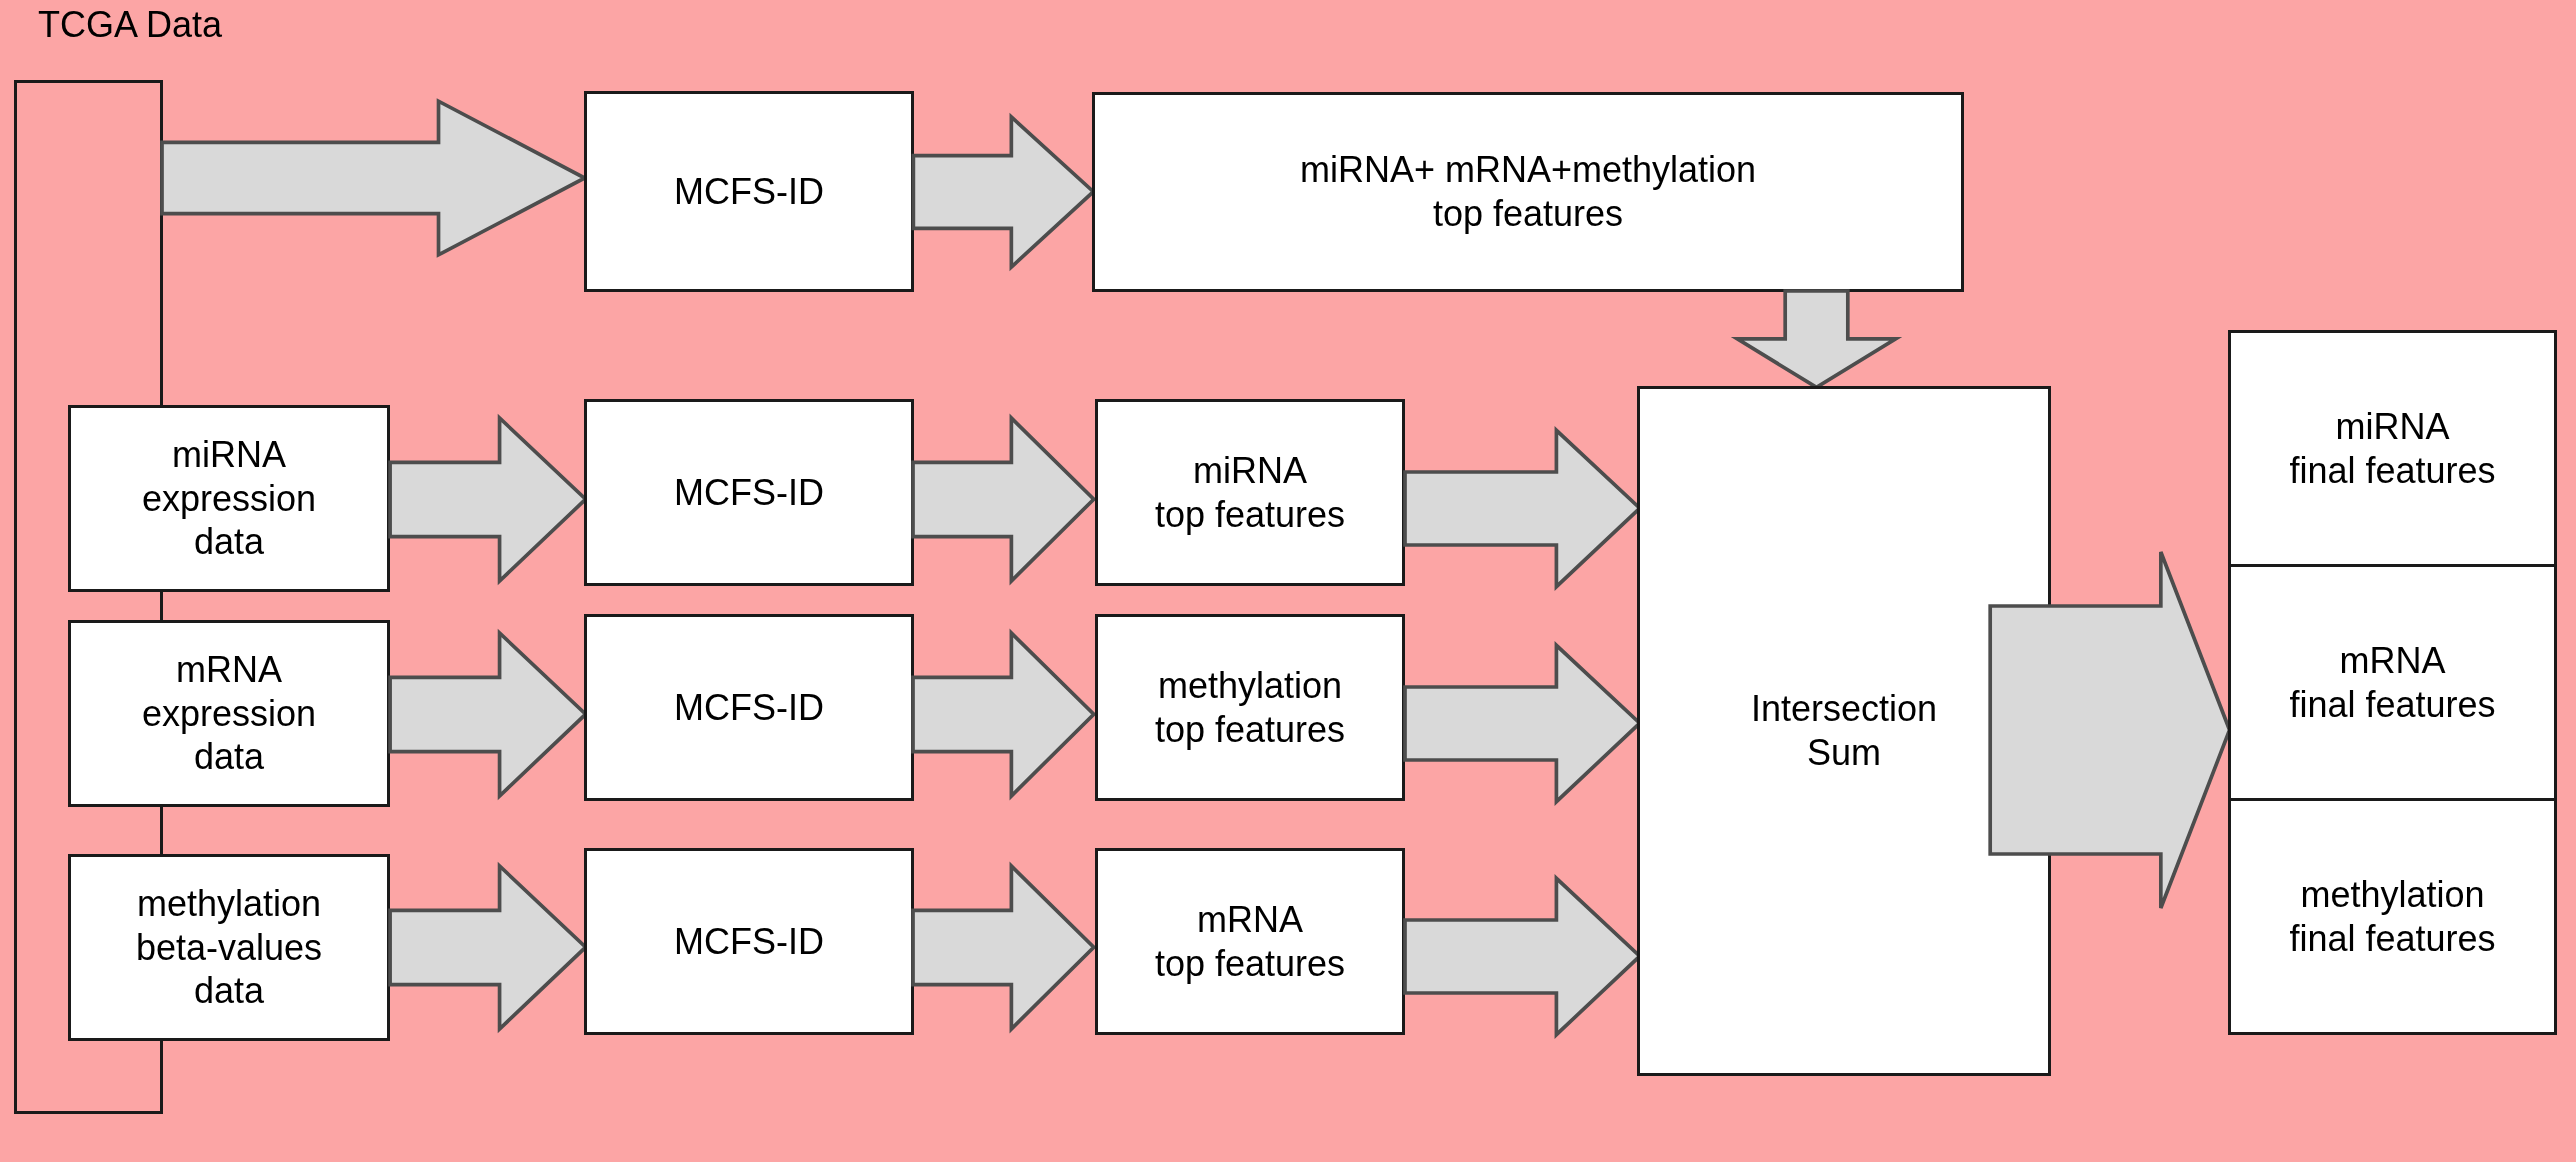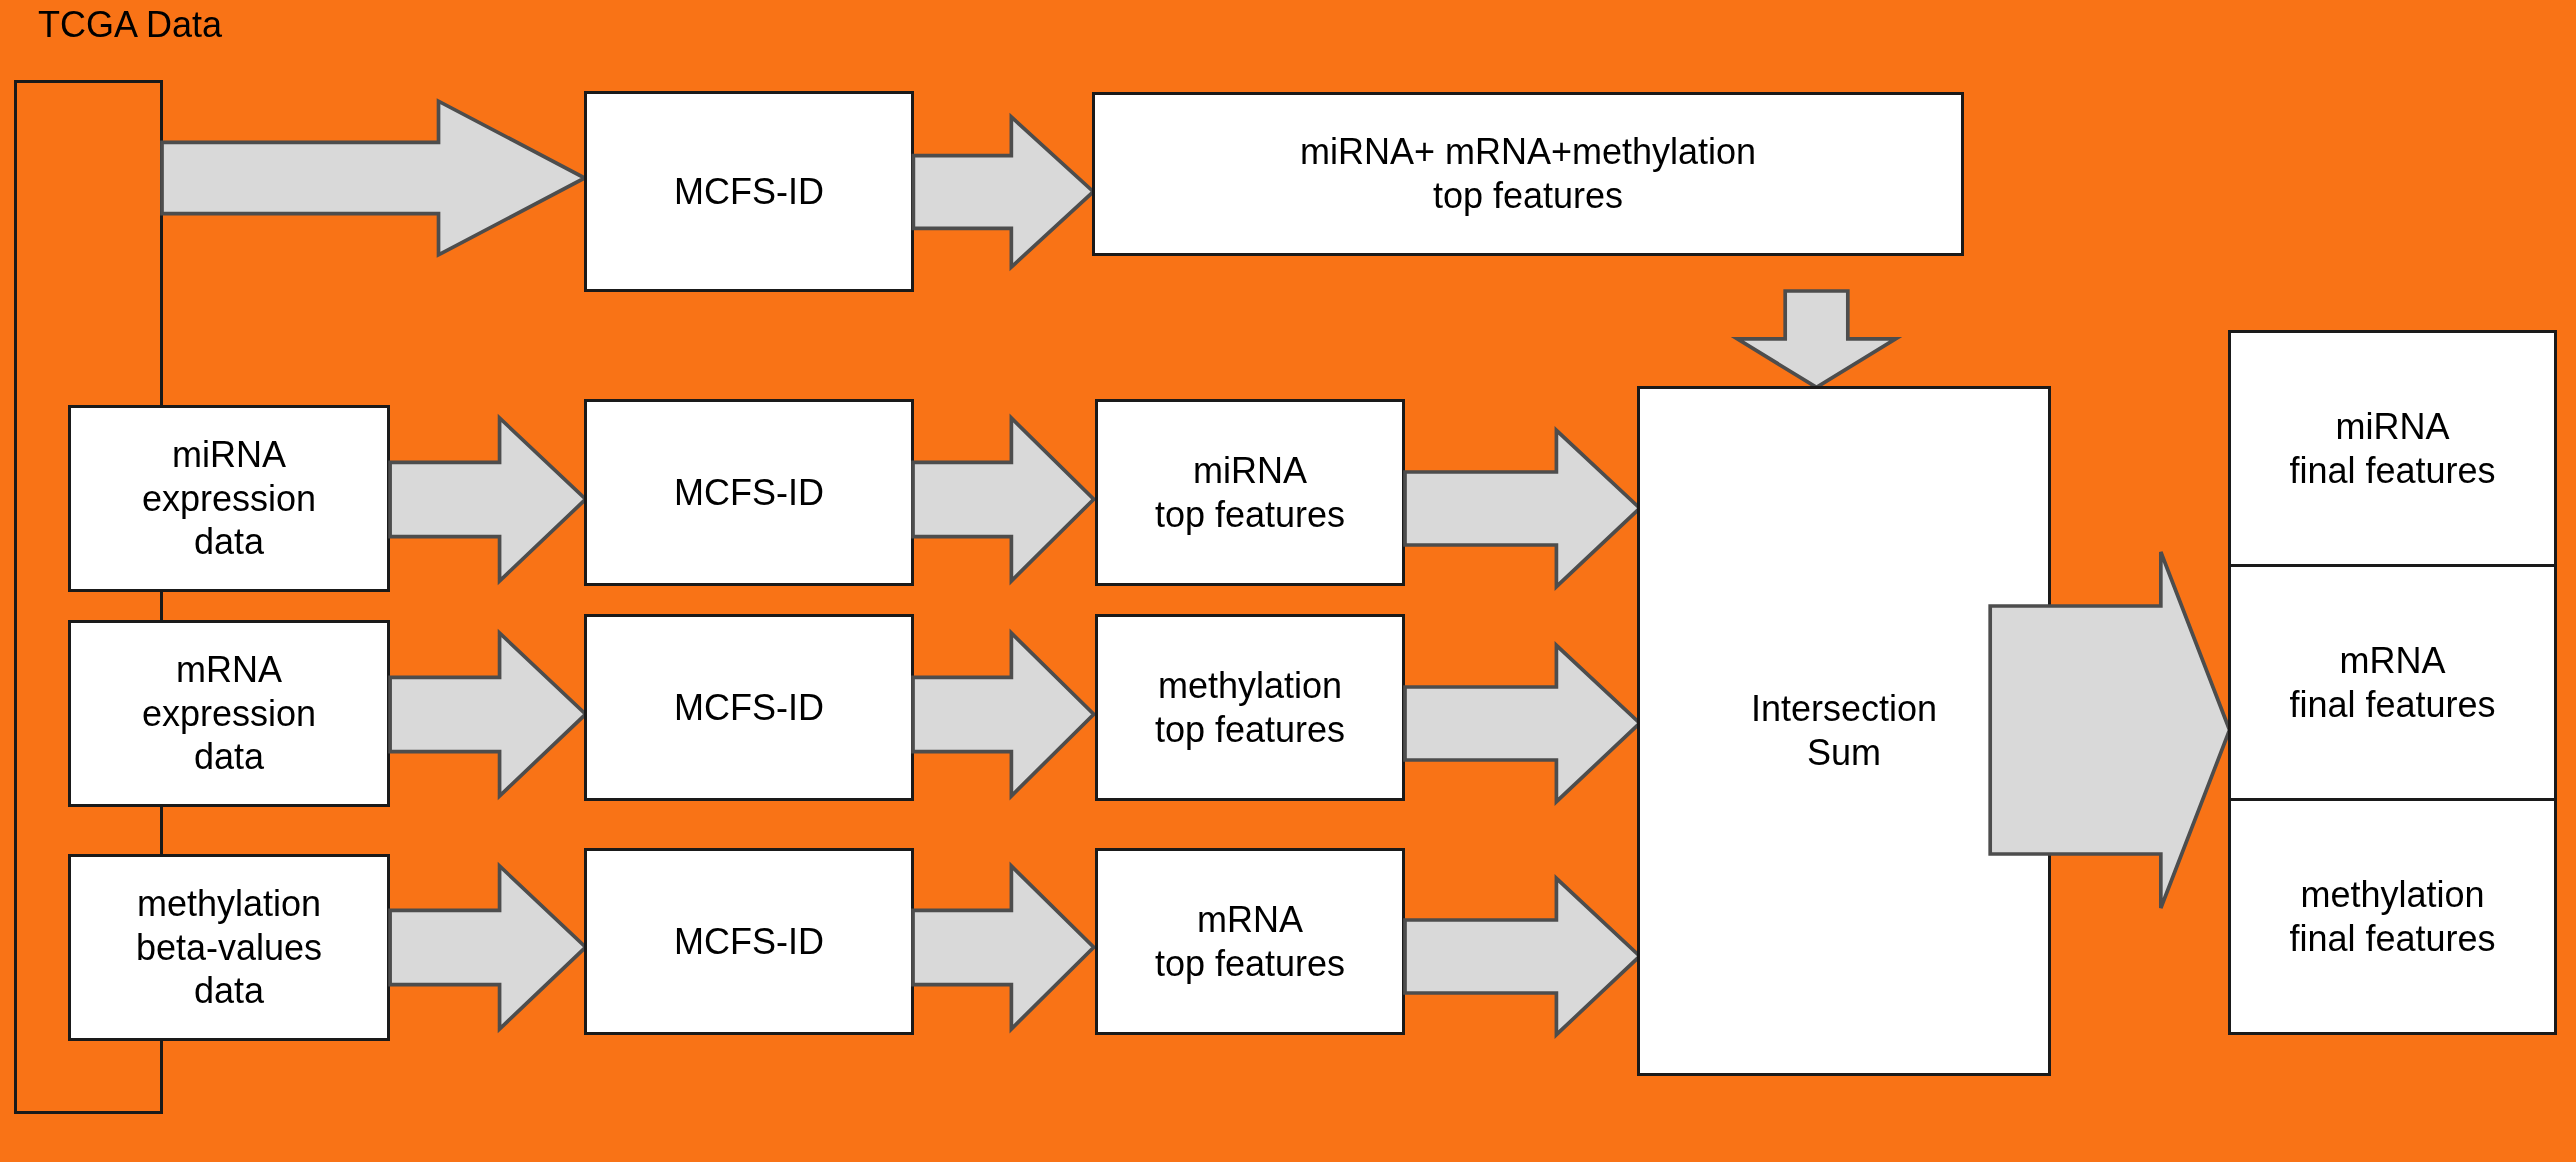--- a/index.html
+++ b/index.html
@@ -8,21 +8,21 @@
     background: #ffffff;
   }
   body {
     font-family: "Liberation Sans", sans-serif;
     color: #000000;
   }
   #stage {
     position: relative;
     width: 2576px;
     height: 1162px;
-    background: #f97316;
+    background: #fca5a5;
     overflow: hidden;
   }
   .node {
     position: absolute;
     box-sizing: border-box;
     background: #ffffff;
     border: 3.1px solid #1a1a1a;
     display: flex;
     align-items: center;
     justify-content: center;
@@ -89,21 +89,21 @@
   </div>
 
   <div class="node" style="left:584px; top:91px; width:330px; height:201px;">MCFS-ID</div>
 
   <div class="arrow" style="left:913px; top:117px; width:182px; height:150px;">
     <svg width="182" height="150" viewBox="0 0 296 245">
       <polygon points="0,63 160,63 160,0 294,122 160,245 160,182 0,182" fill="#d9d9d9" stroke="#4d4d4d" stroke-width="6" stroke-linejoin="miter"></polygon>
     </svg>
   </div>
 
-  <div class="node" style="left:1092px; top:92px; width:872px; height:164px;">miRNA+ mRNA+methylation
+  <div class="node" style="left:1092px; top:92px; width:872px; height:200px;">miRNA+ mRNA+methylation
 top features</div>
 
   <div class="arrow" style="left:1736px; top:291px; width:161px; height:97px;">
     <svg width="161" height="97" viewBox="0 0 262 158">
       <polygon points="80,0 182,0 182,78 260,78 131,157 2,78 80,78" fill="#d9d9d9" stroke="#4d4d4d" stroke-width="6" stroke-linejoin="miter"></polygon>
     </svg>
   </div>
 
   <div class="node" style="left:68px; top:405px; width:322px; height:187px;">miRNA
 expression

